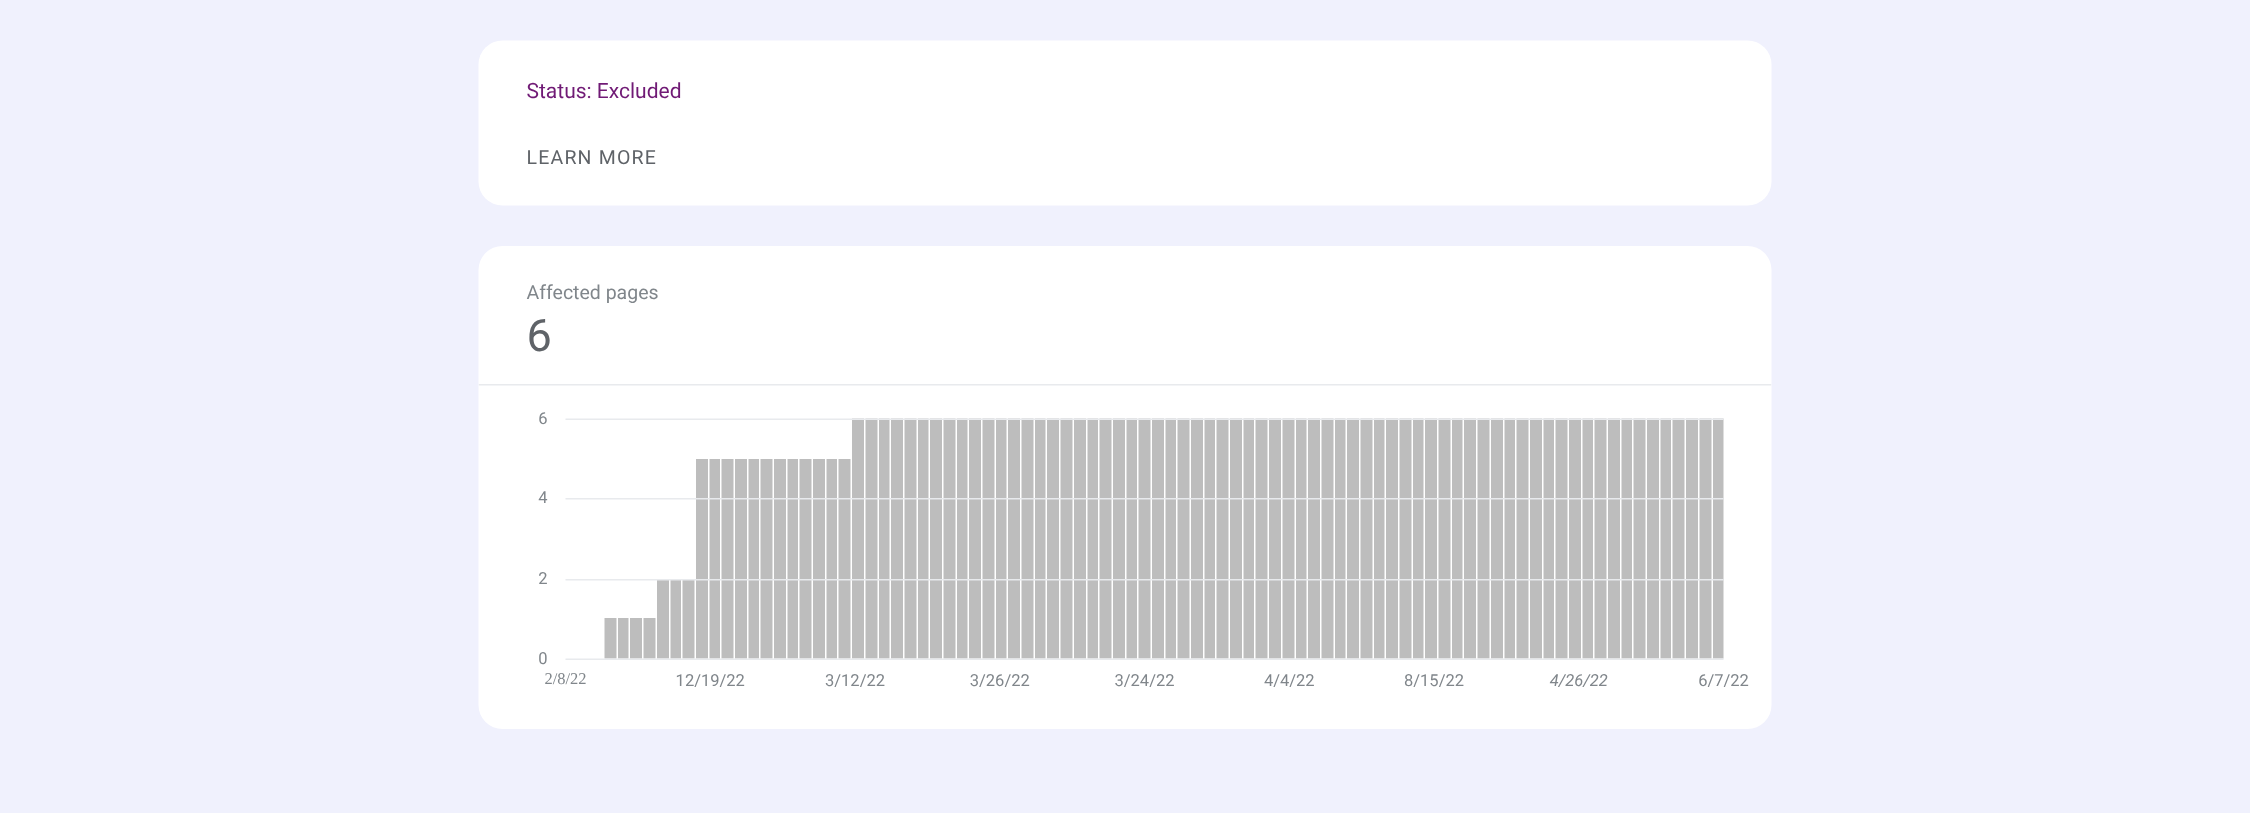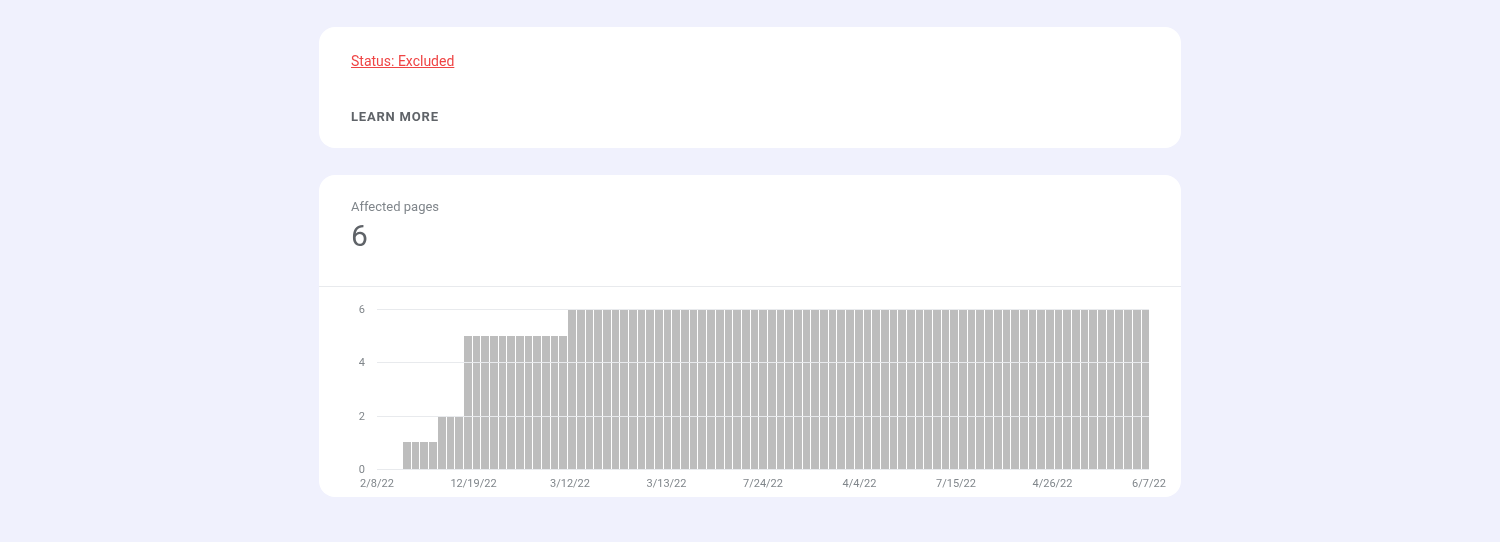--- a/index.html
+++ b/index.html
@@ -27,39 +27,38 @@
       margin-bottom: 27px;
     }
     .title {
       font-size: 22px;
       font-weight: 500;
       color: #202124;
       margin-bottom: 6px;
     }
     .status {
       font-size: 14px;
-      color: #ef4444;
-      margin-bottom: 40px;
-      text-decoration: underline;
+      color: #701a75;
+      margin-bottom: 29px;
     }
     .learn-more {
       font-size: 13px;
-      font-weight: 700;
+      font-weight: 400;
       letter-spacing: 0.8px;
       color: #5f6368;
       cursor: pointer;
       text-transform: uppercase;
     }
     .chart-card {
       padding: 24px 0 24px 0;
       height: 322px;
       overflow: hidden;
     }
     .metric-section {
-      padding: 0 32px 33px 32px;
+      padding: 0 32px 14px 32px;
       border-bottom: 1px solid #e8eaed;
     }
     .metric-label {
       font-size: 13px;
       color: #80868b;
       margin-bottom: 4px;
     }
     .metric-value {
       font-size: 30px;
       color: #5f6368;
@@ -237,24 +236,24 @@
           <div class="bar" style="height: 160px;"></div>
           <div class="bar" style="height: 160px;"></div>
           <div class="bar" style="height: 160px;"></div>
         </div>
     <div class="gridline" style="top: 160px;"></div>
         <div class="gridline" style="top: 106.667px;"></div>
         <div class="gridline" style="top: 53.3333px;"></div>
         <div class="gridline" style="top: 0px;"></div>
       </div>
     <div class="x-axis">
-        <div class="x-tick" style="left: 0%;">2/8/22</div>
+        <div class="x-tick" style="left: 0%; font-family: Liberation Serif, serif;">2/8/22</div>
         <div class="x-tick" style="left: 12.5%;">12/19/22</div>
         <div class="x-tick" style="left: 25%;">3/12/22</div>
-        <div class="x-tick" style="left: 37.5%;">3/13/22</div>
-        <div class="x-tick" style="left: 50%;">7/24/22</div>
+        <div class="x-tick" style="left: 37.5%;">3/26/22</div>
+        <div class="x-tick" style="left: 50%;">3/24/22</div>
         <div class="x-tick" style="left: 62.5%;">4/4/22</div>
-        <div class="x-tick" style="left: 75%;">7/15/22</div>
-        <div class="x-tick" style="left: 87.5%;">4/26/22</div>
+        <div class="x-tick" style="left: 75%;">8/15/22</div>
+        <div class="x-tick" style="left: 87.5%; font-style: italic;">4/26/22</div>
         <div class="x-tick" style="left: 100%;">6/7/22</div>
       </div>
   </div>
 </div>
 
 </body></html>

